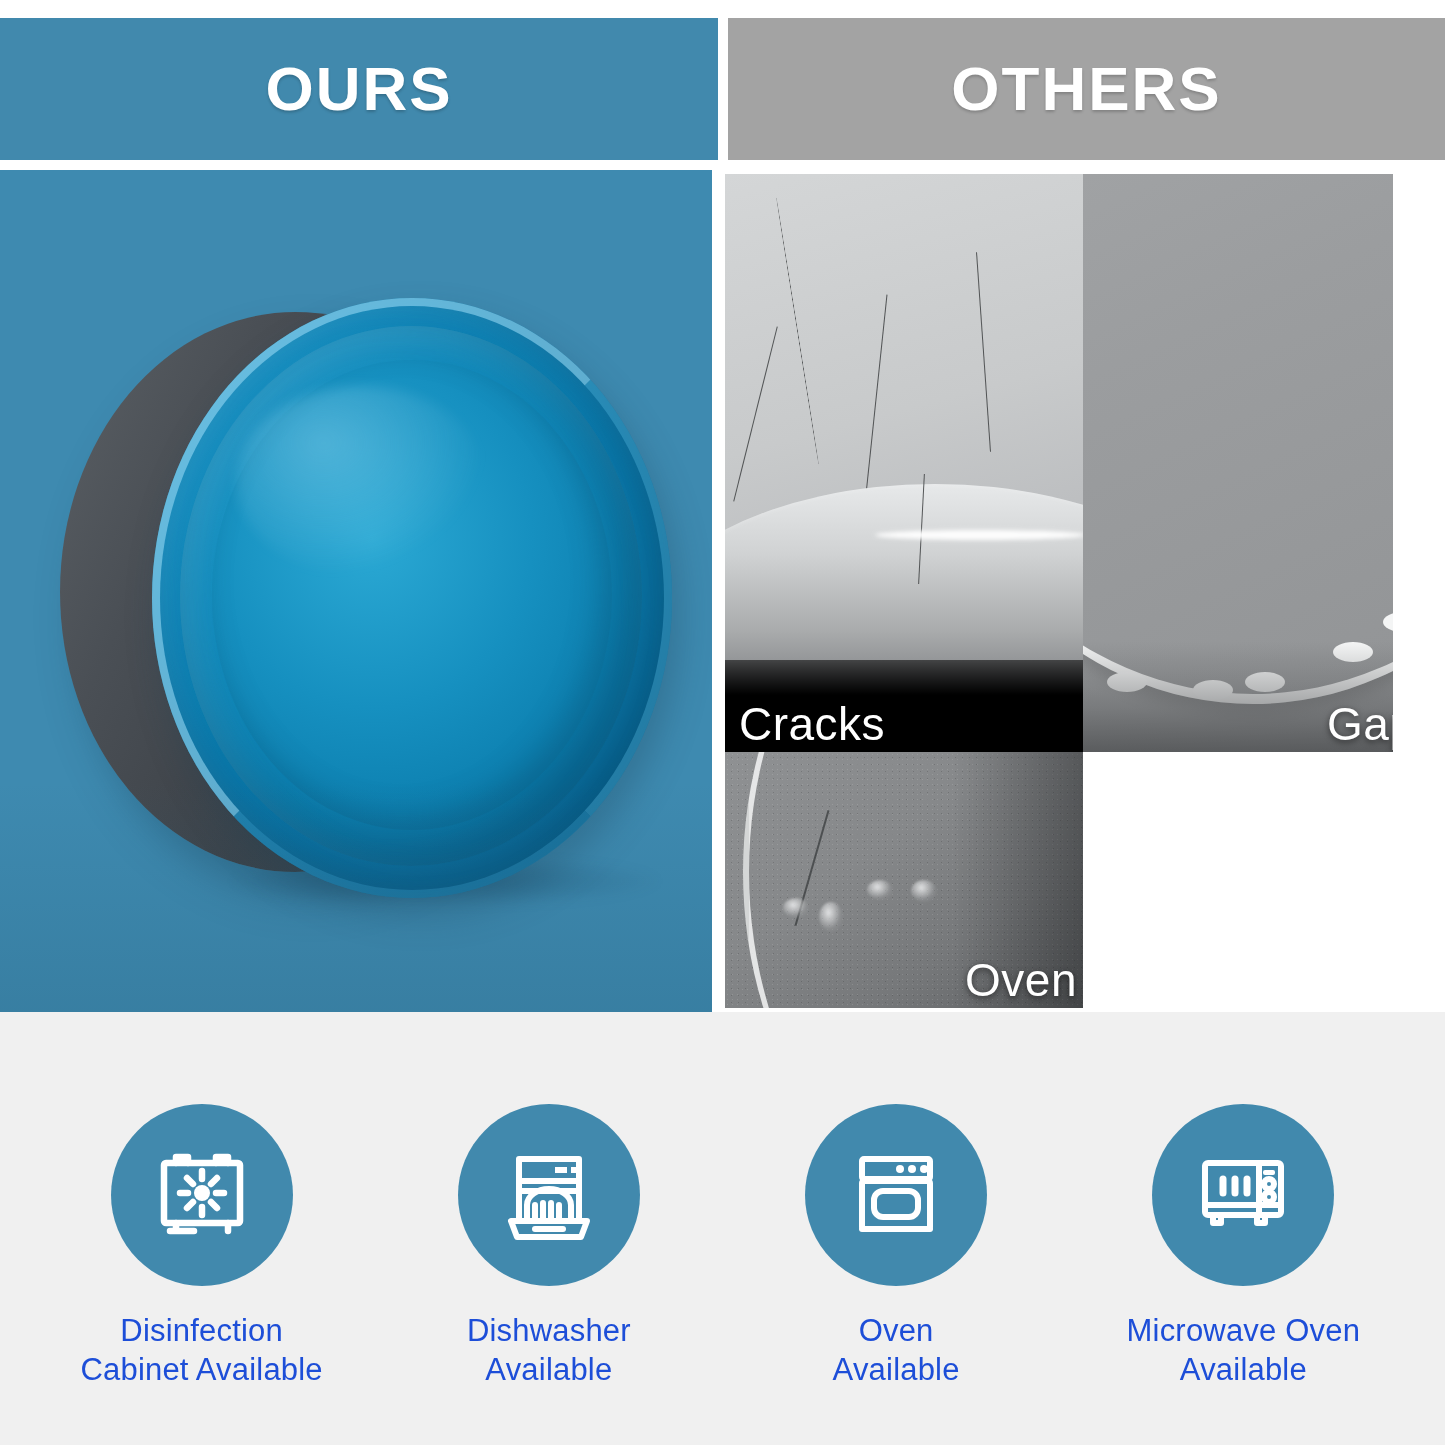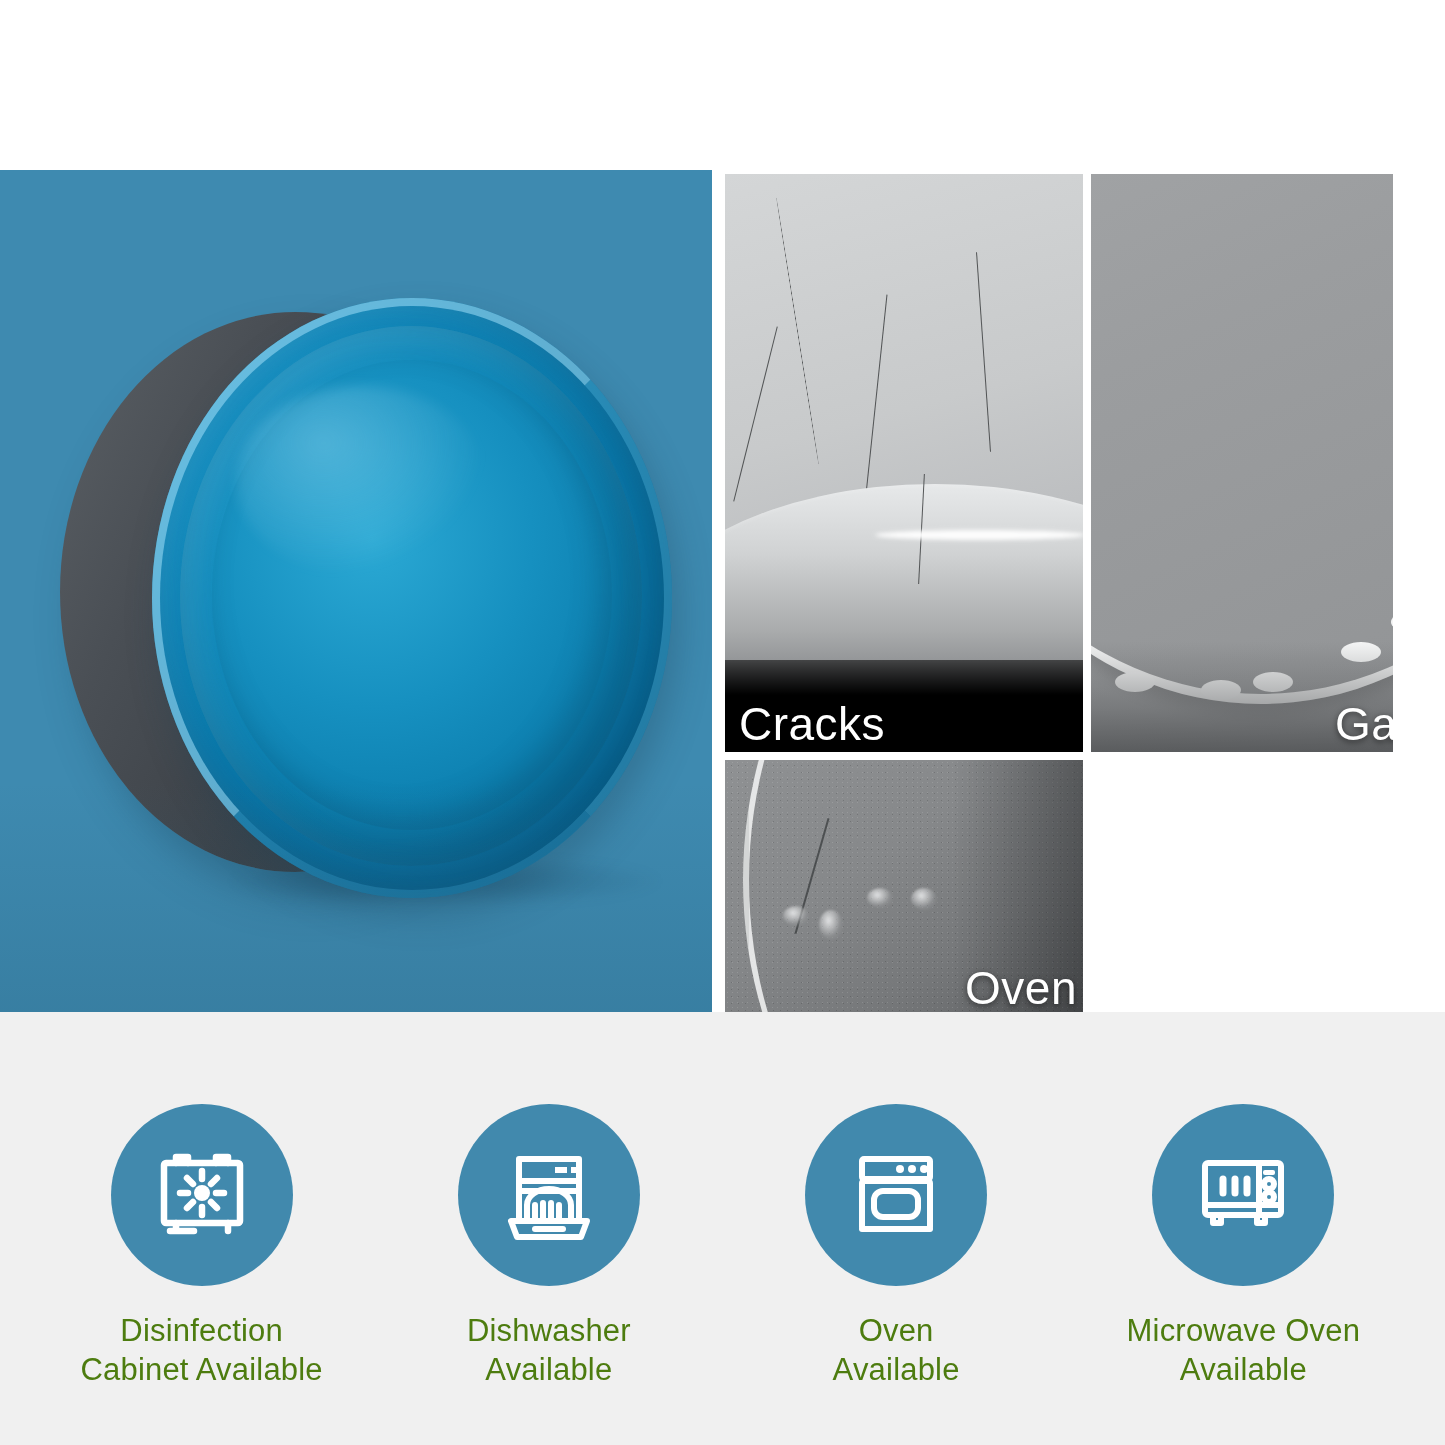--- a/index.html
+++ b/index.html
@@ -96,21 +96,21 @@
     position:absolute; left:190px; top:565px; width:430px; height:52px;
     border-radius:50%;
     background:radial-gradient(ellipse at 50% 50%, rgba(22,70,98,.45) 0%, rgba(22,70,98,0) 72%);
     filter:blur(5px);
   }
 
   
   .others-panel{
     position:absolute; left:725px; top:4px; width:668px; height:838px;
     display:grid; grid-template-columns:358px 362px; grid-template-rows:578px 256px;
-    gap:8px; background:#ffffff;
+    gap:0; background:#ffffff;
     overflow:hidden;
   }
   .q{ position:relative; overflow:hidden; }
   .q-label{
     position:absolute; bottom:4px;
     color:#ffffff; font-size:46px; font-weight:400; line-height:1.05;
     letter-spacing:.5px;
     text-shadow:0 2px 6px rgba(0,0,0,.55);
     z-index:6;
   }
@@ -213,30 +213,38 @@
   }
   .feature{ width:330px; display:flex; flex-direction:column; align-items:center; }
   .f-circle{
     width:182px; height:182px; border-radius:50%;
     background:#4189AD;
     display:flex; align-items:center; justify-content:center;
     margin-bottom:26px;
   }
   .f-circle svg{ display:block; }
   .f-label{
-    color:#4d7c0f; font-size:31px; line-height:1.25; text-align:center;
+    color:#1d4ed8; font-size:31px; line-height:1.25; text-align:center;
     font-weight:400; letter-spacing:.2px;
     white-space:pre-line;
   }
 </style>
 </head>
 <body>
 
 <div class="sheet">
 
+  <div class="header-row">
+    <div class="banner banner-ours">
+      <div class="banner-title">OURS</div>
+    </div>
+    <div class="banner banner-others">
+      <div class="banner-title">OTHERS</div>
+    </div>
+  </div>
 
   <div class="image-band">
 
     <div class="ours-panel">
       <div class="bowl-wrap">
         <div class="bowl-shadow"></div>
         <div class="bowl-shell"></div>
         <div class="bowl-body"></div>
         <div class="bowl-inner"></div>
         <div class="bowl-floor"></div>

